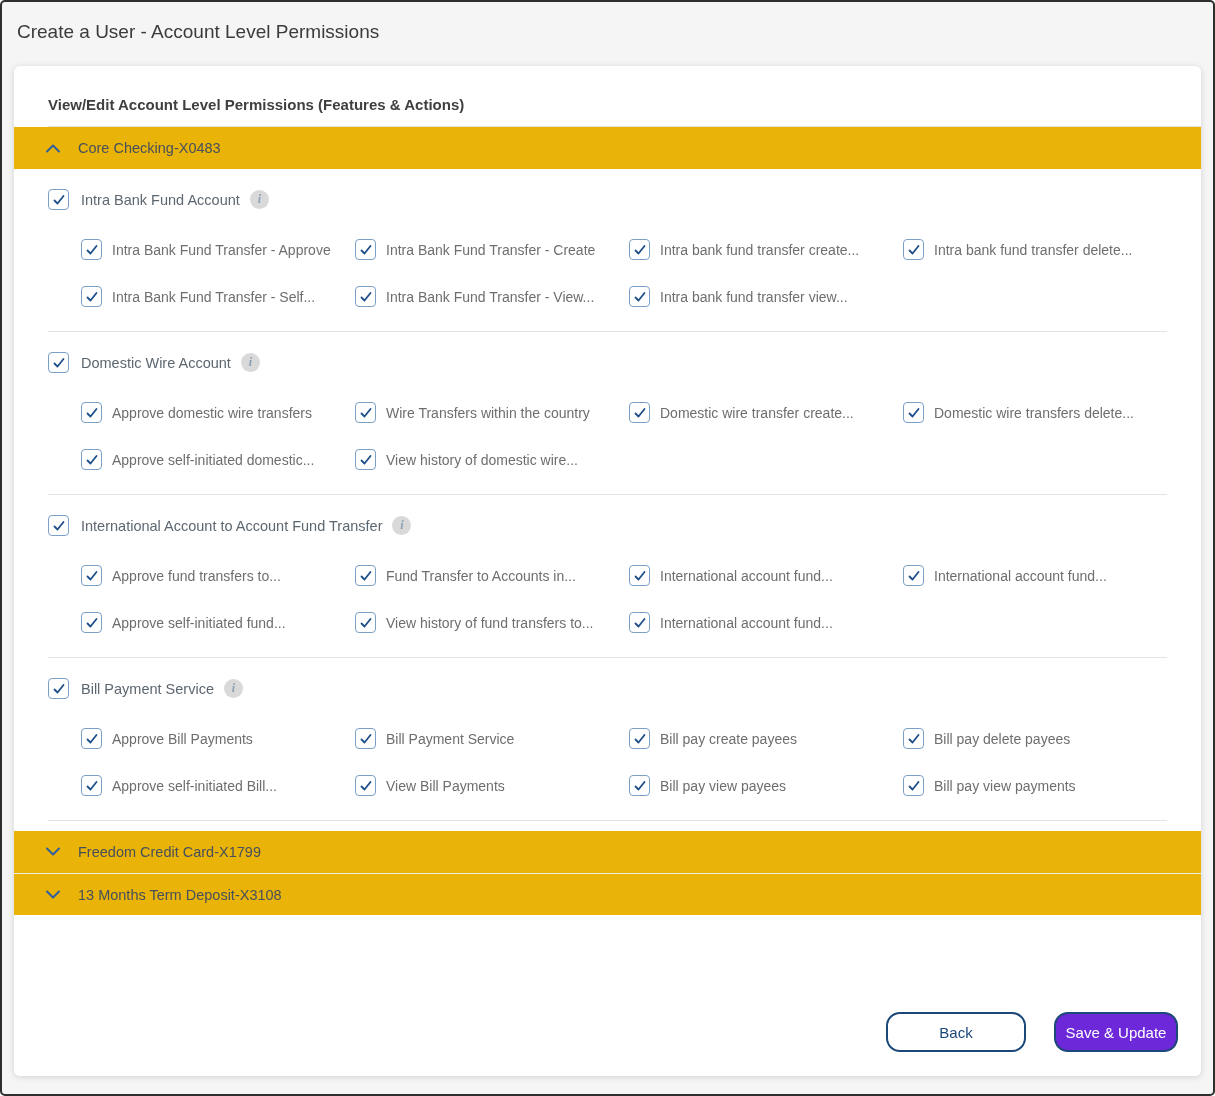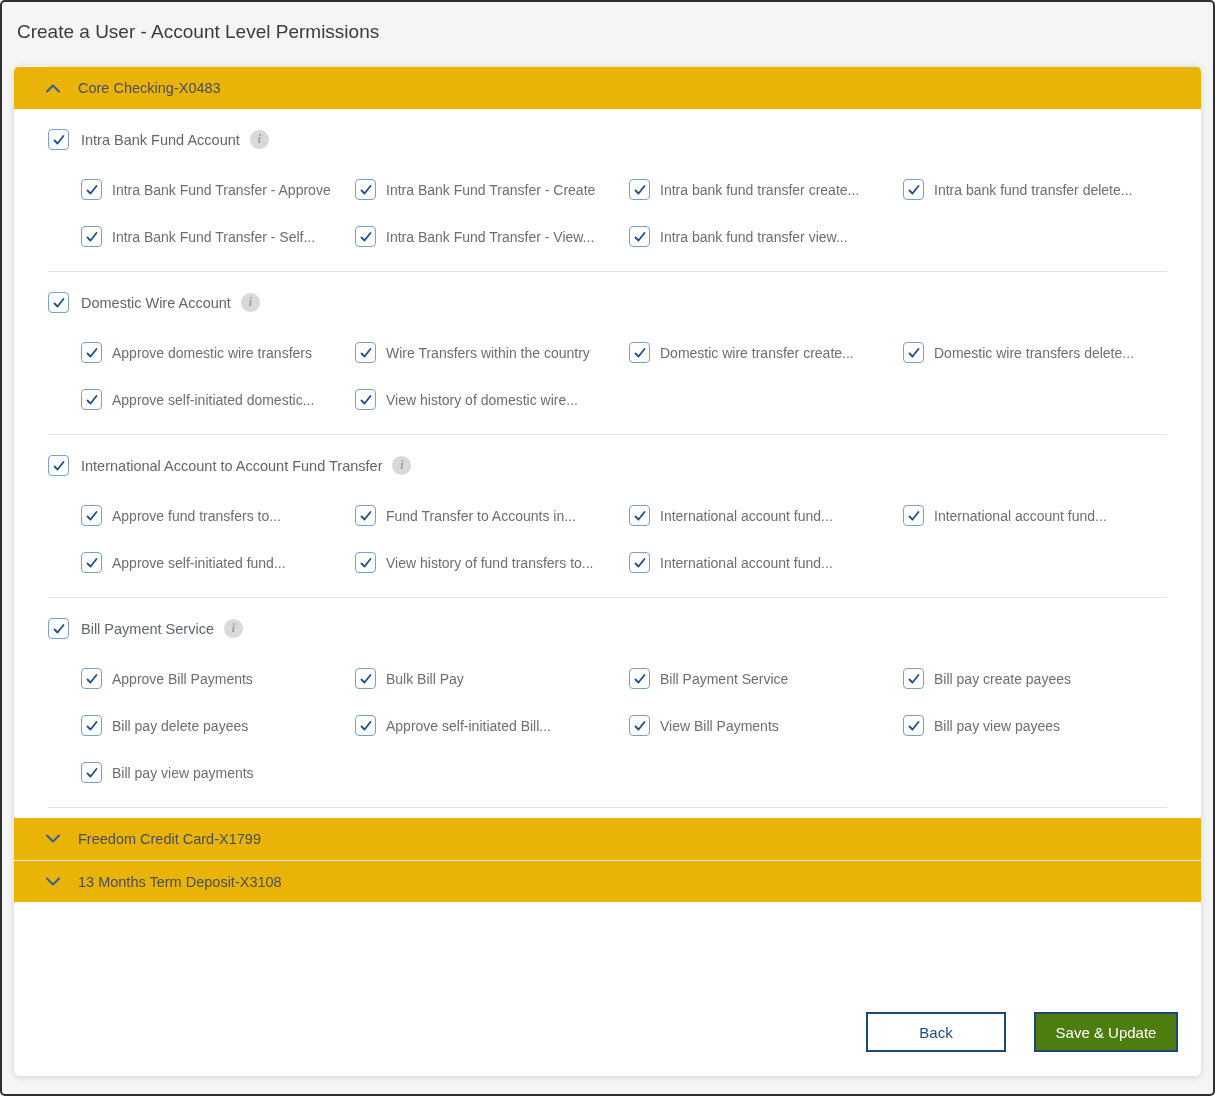--- a/index.html
+++ b/index.html
@@ -67,33 +67,34 @@
     display:inline-flex; align-items:center; justify-content:center;
   }
   .group-divider { border-top:1px solid #e3e3e3; margin-top:24px; }
   .footer {
     margin-top:auto;
     display:flex; justify-content:flex-end; align-items:center;
     gap:28px; padding:20px 23px 24px;
     background:#fff;
   }
   .btn {
-    height:40px; border-radius:0; font-size:15px;
+    height:40px; border-radius:14px; font-size:15px;
     font-family:"Liberation Sans", sans-serif; cursor:pointer;
   }
   .btn-back { width:140px; background:#fff; border:2px solid #1b4779; color:#1b4779; }
-  .btn-save { width:144px; background:#4d7c0f; border:2px solid #1b4779; color:#fff; }
+  .btn-save { width:124px; background:#6d28d9; border:2px solid #1b4779; color:#fff; }
 </style>
 </head>
 <body>
 
 <div class="screen">
   <div class="page-title">Create a User - Account Level Permissions</div>
 
   <div class="card">
+    <div class="card-title">View/Edit Account Level Permissions (Features &amp; Actions)</div>
     <div class="title-divider"></div>
 
     <div>
         <div class="acc-row">
           <span class="chevron">
             <svg viewBox="0 0 18 12" width="18" height="12" aria-hidden="true">
               <polyline points="3,9.5 9,3.5 15,9.5" fill="none" stroke="#2f5f9e" stroke-width="2" stroke-linecap="round" stroke-linejoin="round"></polyline>
             </svg>
           </span>
           <span class="acc-label">Core Checking-X0483</span>
@@ -312,28 +313,20 @@
               <span class="info-icon">i</span>
             </div>
             <div class="perm-grid">
               <label class="perm-item">
                 <span class="checkbox">
                   <svg viewBox="0 0 12 12" width="12" height="12" aria-hidden="true">
                     <path d="M1.5 6.5 L4.5 9.5 L10.5 2" fill="none" stroke="#1d4e89" stroke-width="1.8" stroke-linecap="round" stroke-linejoin="round"></path>
                   </svg>
                 </span>
                 <span class="perm-label">Approve Bill Payments</span>
-              </label>
-              <label class="perm-item">
-                <span class="checkbox">
-                  <svg viewBox="0 0 12 12" width="12" height="12" aria-hidden="true">
-                    <path d="M1.5 6.5 L4.5 9.5 L10.5 2" fill="none" stroke="#1d4e89" stroke-width="1.8" stroke-linecap="round" stroke-linejoin="round"></path>
-                  </svg>
-                </span>
-                <span class="perm-label">Bulk Bill Pay</span>
               </label>
               <label class="perm-item">
                 <span class="checkbox">
                   <svg viewBox="0 0 12 12" width="12" height="12" aria-hidden="true">
                     <path d="M1.5 6.5 L4.5 9.5 L10.5 2" fill="none" stroke="#1d4e89" stroke-width="1.8" stroke-linecap="round" stroke-linejoin="round"></path>
                   </svg>
                 </span>
                 <span class="perm-label">Bill Payment Service</span>
               </label>
               <label class="perm-item">

